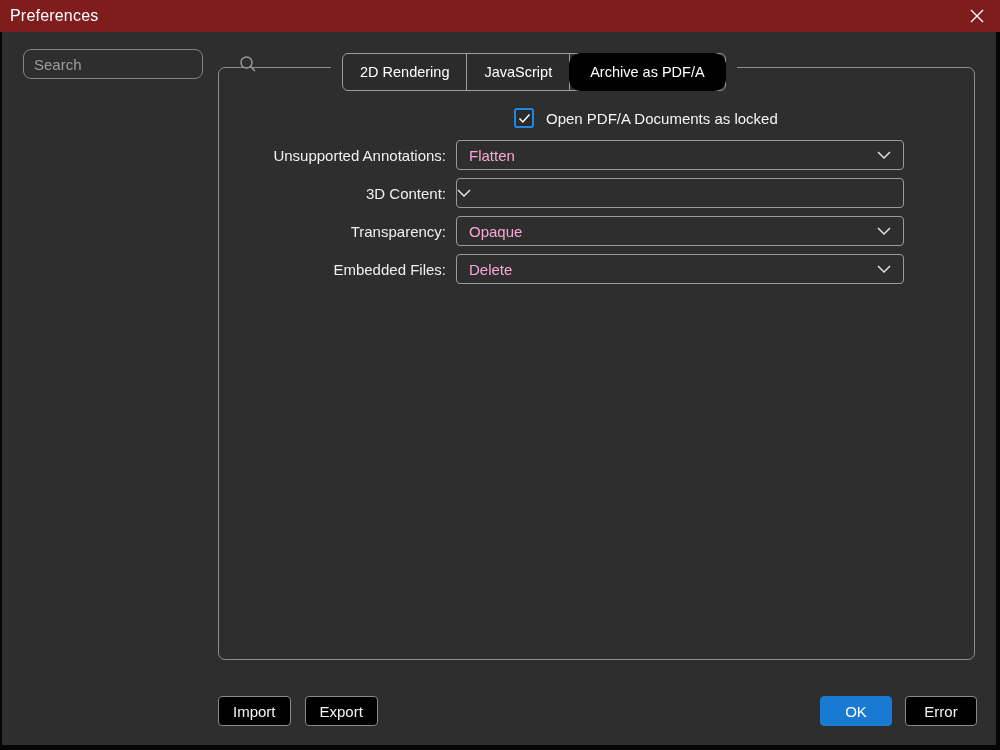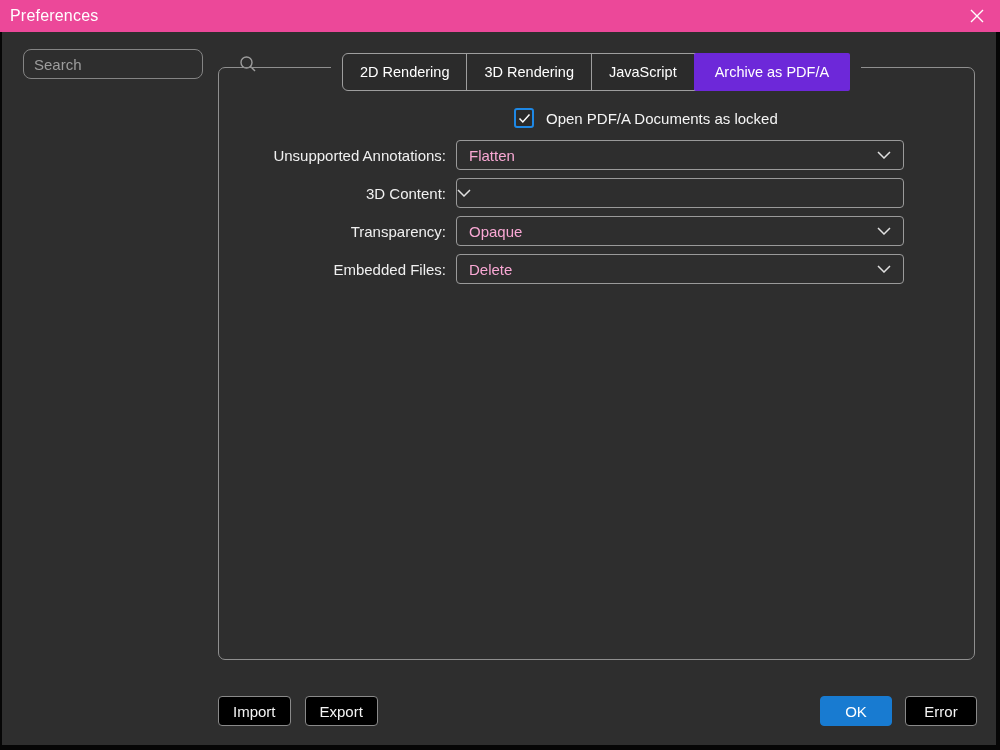--- a/index.html
+++ b/index.html
@@ -7,21 +7,21 @@
   body {
     font-family:"Liberation Sans", sans-serif;
     background:#060606;
     color:#f2f2f2;
     position:relative;
     overflow:hidden;
   }
   
   .titlebar {
     position:absolute; top:0; left:0; right:0; height:32px;
-    background:#ec4899; display:flex; align-items:center;
+    background:#7f1d1d; display:flex; align-items:center;
     padding:0 10px; color:#ffffff;
   }
   .titlebar .title { font-size:16px; letter-spacing:.2px; }
   .close-btn {
     margin-left:auto; width:26px; height:26px;
     display:flex; align-items:center; justify-content:center;
     color:#ffffff; cursor:default;
   }
   
   .dialog-body {
@@ -63,21 +63,21 @@
     display:flex; border:1px solid #9e9e9e; border-radius:6px;
     height:38px; overflow:visible; background:#2b2b2b;
   }
   .tab {
     display:flex; align-items:center; justify-content:center;
     padding:0 17px; font-size:14.5px; color:#ffffff; cursor:default;
     border-right:1px solid #9e9e9e; white-space:nowrap;
   }
   .tab:last-child { border-right:none; }
   .tab.selected {
-    background:#6d28d9; border-radius:2px; margin:-1px; z-index:2;
+    background:#000000; border-radius:12px; margin:-1px; z-index:2;
     padding:0 21px; border-right:none;
   }
   
   .form { position:absolute; top:39px; left:0; right:0; }
   .check-row {
     margin-left:247px; display:flex; align-items:center; margin-bottom:11px;
     height:22px;
     padding-left:48px;
   }
   .checkbox {
@@ -136,21 +136,20 @@
         <line x1="11.8" y1="11.8" x2="16" y2="16" stroke="#9d9d9d" stroke-width="1.4"></line>
       </svg>
     </span>
   </div>
 
 
   <div class="panel">
     <div class="tabs">
       <div class="tab-group">
         <div class="tab">2D Rendering</div>
-        <div class="tab">3D Rendering</div>
         <div class="tab">JavaScript</div>
         <div class="tab selected">Archive as PDF/A</div>
       </div>
     </div>
 
     <div class="form">
       <div class="check-row">
         <span class="checkbox">
           <svg width="13" height="11" viewBox="0 0 13 11" fill="none">
             <path d="M1.5 5.5 L4.8 9 L11.5 1.5" stroke="#ffffff" stroke-width="1.5" fill="none"></path>

